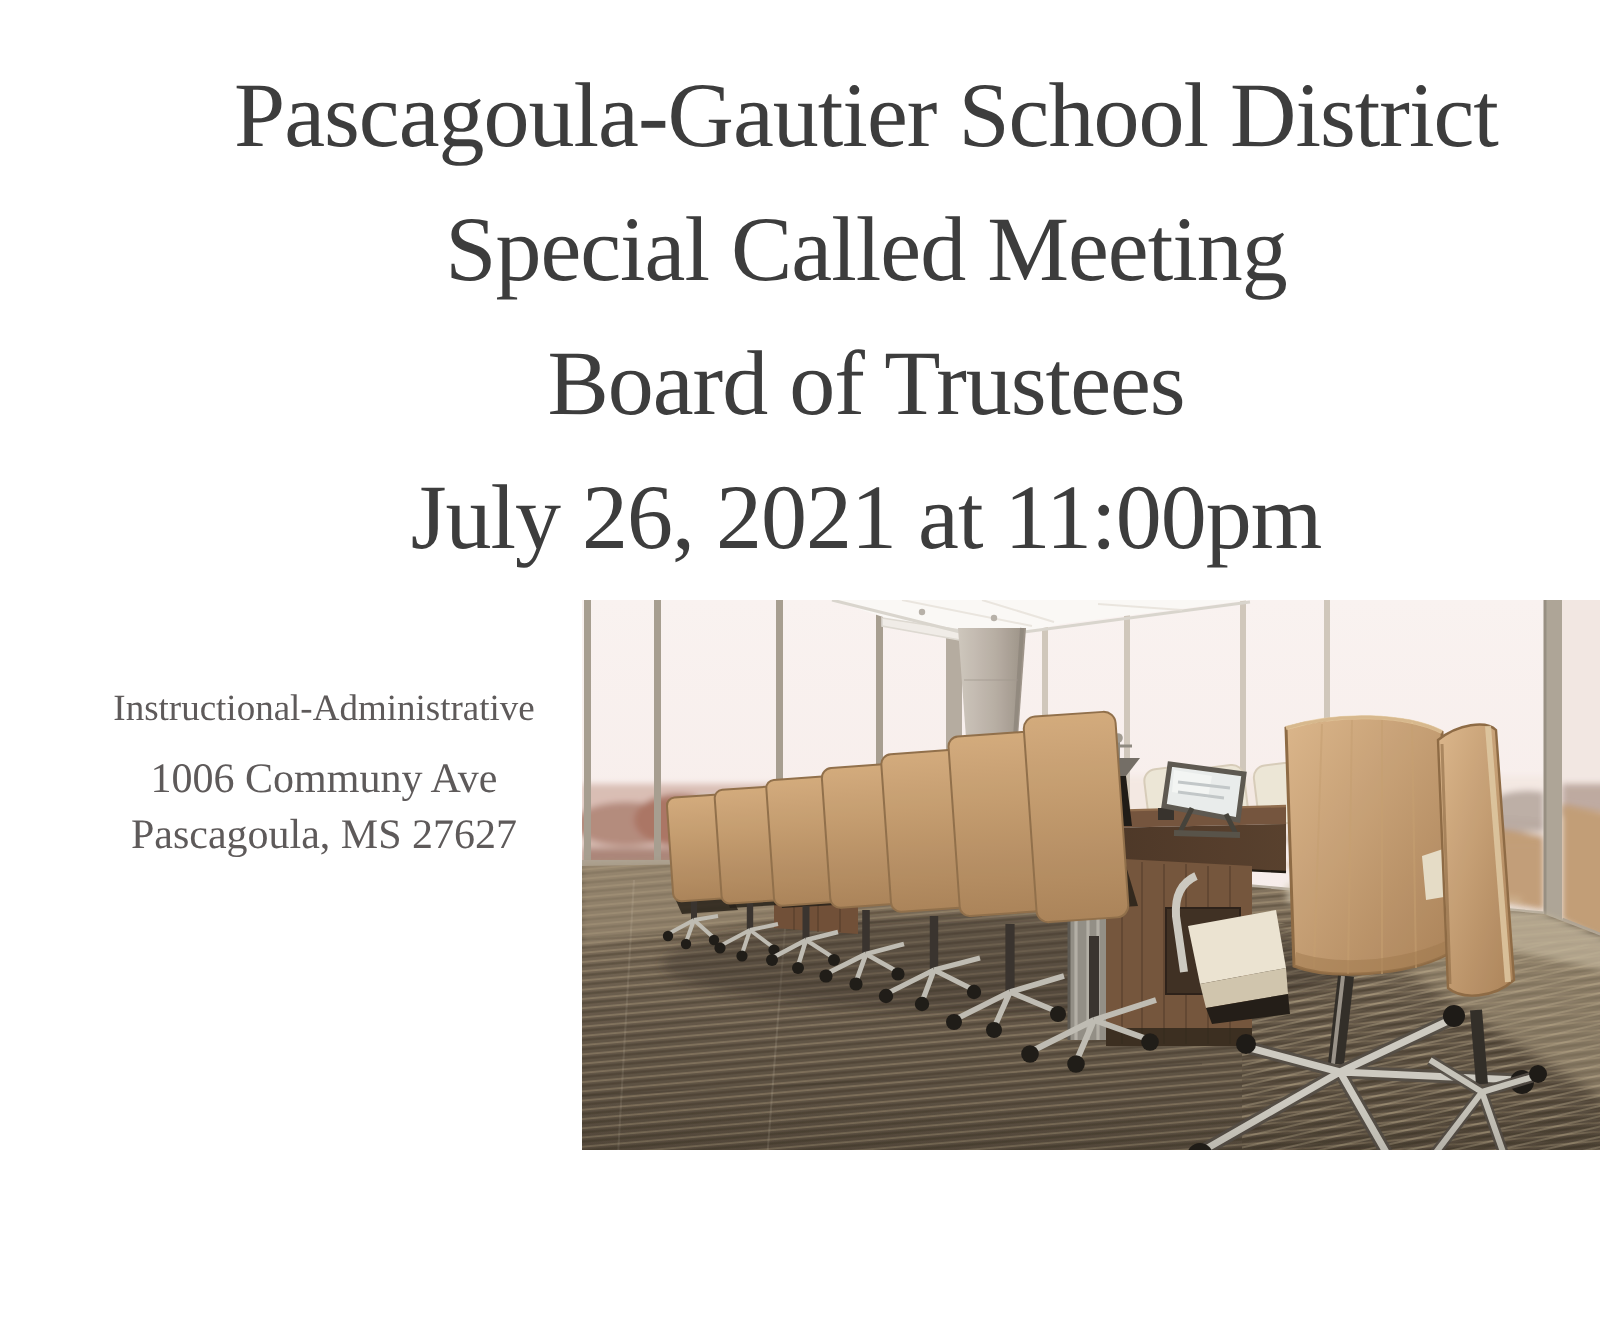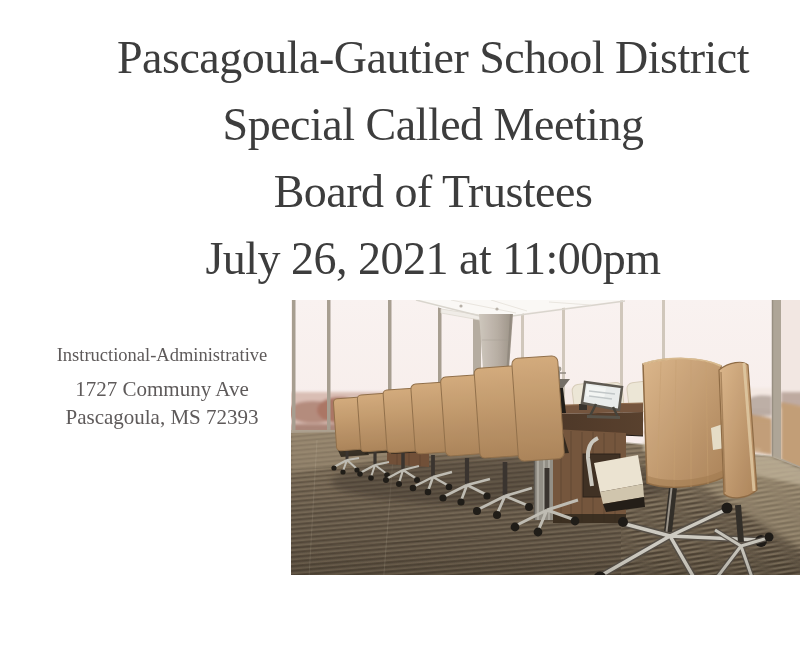--- a/index.html
+++ b/index.html
@@ -25,22 +25,22 @@
     <div class="tl">Special Called Meeting</div>
     <div class="tl">Board of Trustees</div>
     <div class="tl">July 26, 2021 at 11:00pm</div>
   </header>
 
   <aside class="location">
     <p class="loc-name">
       <span>Instructional-Administrative</span>
     </p>
     <p class="loc-addr">
-      <span>1727 Communy Ave</span>
-      <span>Pascagoula, MS 72393</span>
+      <span>1006 Communy Ave</span>
+      <span>Pascagoula, MS 27627</span>
     </p>
   </aside>
 
   <figure class="photo" role="img" aria-label="Empty conference room with a long dark wooden table, rows of tan wooden office chairs on chrome caster bases, floor-to-ceiling windows, a concrete pillar, a monitor and a speakerphone on the table, striped brown carpet">
     <svg viewBox="0 0 515 312" xmlns="http://www.w3.org/2000/svg">
       <defs>
         <linearGradient id="sky" x1="0" y1="0" x2="0" y2="1">
           <stop offset="0" stop-color="#faf3f2"></stop>
             <stop offset="0.6" stop-color="#f7ecea"></stop>
             <stop offset="1" stop-color="#f2e6e2"></stop>

